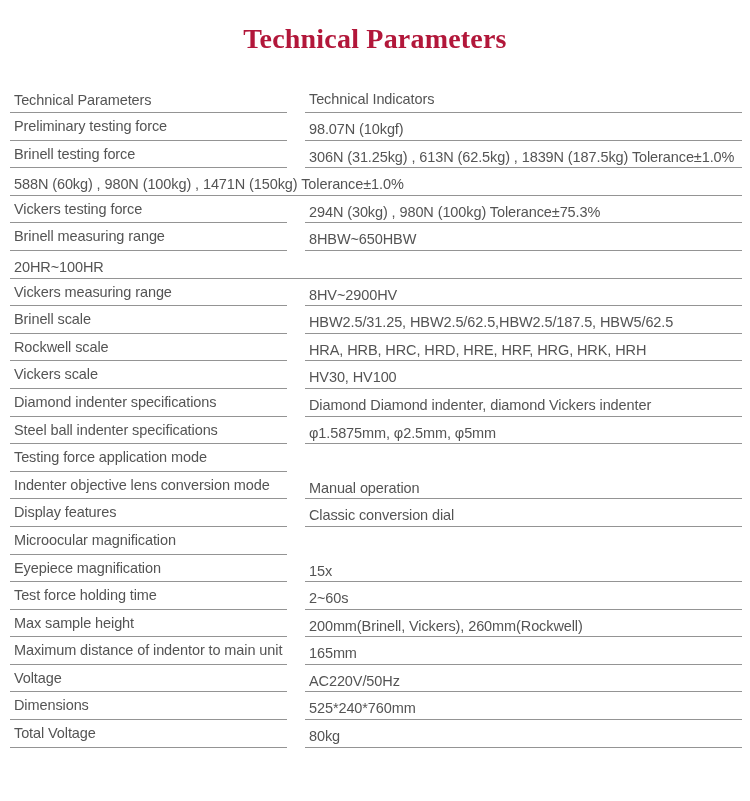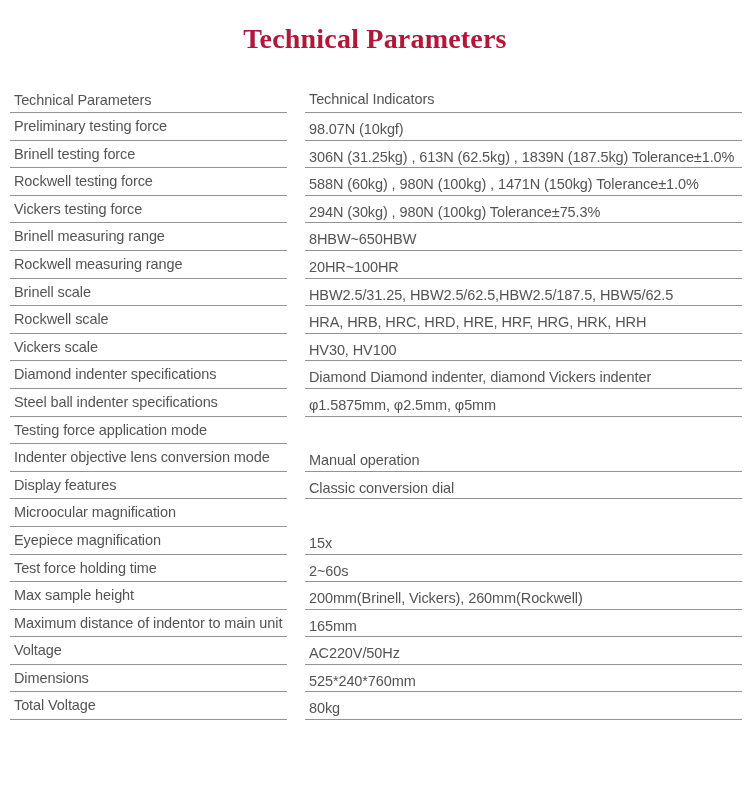--- a/index.html
+++ b/index.html
@@ -81,39 +81,41 @@
     <div class="cell left">Preliminary testing force</div>
     <div class="cell right">98.07N (10kgf)</div>
   </div>
 
   <div class="row data-row">
     <div class="cell left">Brinell testing force</div>
     <div class="cell right">306N (31.25kg) , 613N (62.5kg) , 1839N (187.5kg) Tolerance±1.0%</div>
   </div>
 
   <div class="row data-row">
-    <div class="cell left">Rockwell testing force</div>
     <div class="cell right">588N (60kg) , 980N (100kg) , 1471N (150kg) Tolerance±1.0%</div>
   </div>
 
   <div class="row data-row">
     <div class="cell left">Vickers testing force</div>
     <div class="cell right">294N (30kg) , 980N (100kg) Tolerance±75.3%</div>
   </div>
 
   <div class="row data-row">
     <div class="cell left">Brinell measuring range</div>
     <div class="cell right">8HBW~650HBW</div>
   </div>
 
   <div class="row data-row">
-    <div class="cell left">Rockwell measuring range</div>
     <div class="cell right">20HR~100HR</div>
   </div>
 
+  <div class="row data-row">
+    <div class="cell left">Vickers measuring range</div>
+    <div class="cell right">8HV~2900HV</div>
+  </div>
 
   <div class="row data-row">
     <div class="cell left">Brinell scale</div>
     <div class="cell right">HBW2.5/31.25, HBW2.5/62.5,HBW2.5/187.5, HBW5/62.5</div>
   </div>
 
   <div class="row data-row">
     <div class="cell left">Rockwell scale</div>
     <div class="cell right">HRA, HRB, HRC, HRD, HRE, HRF, HRG, HRK, HRH</div>
   </div>

